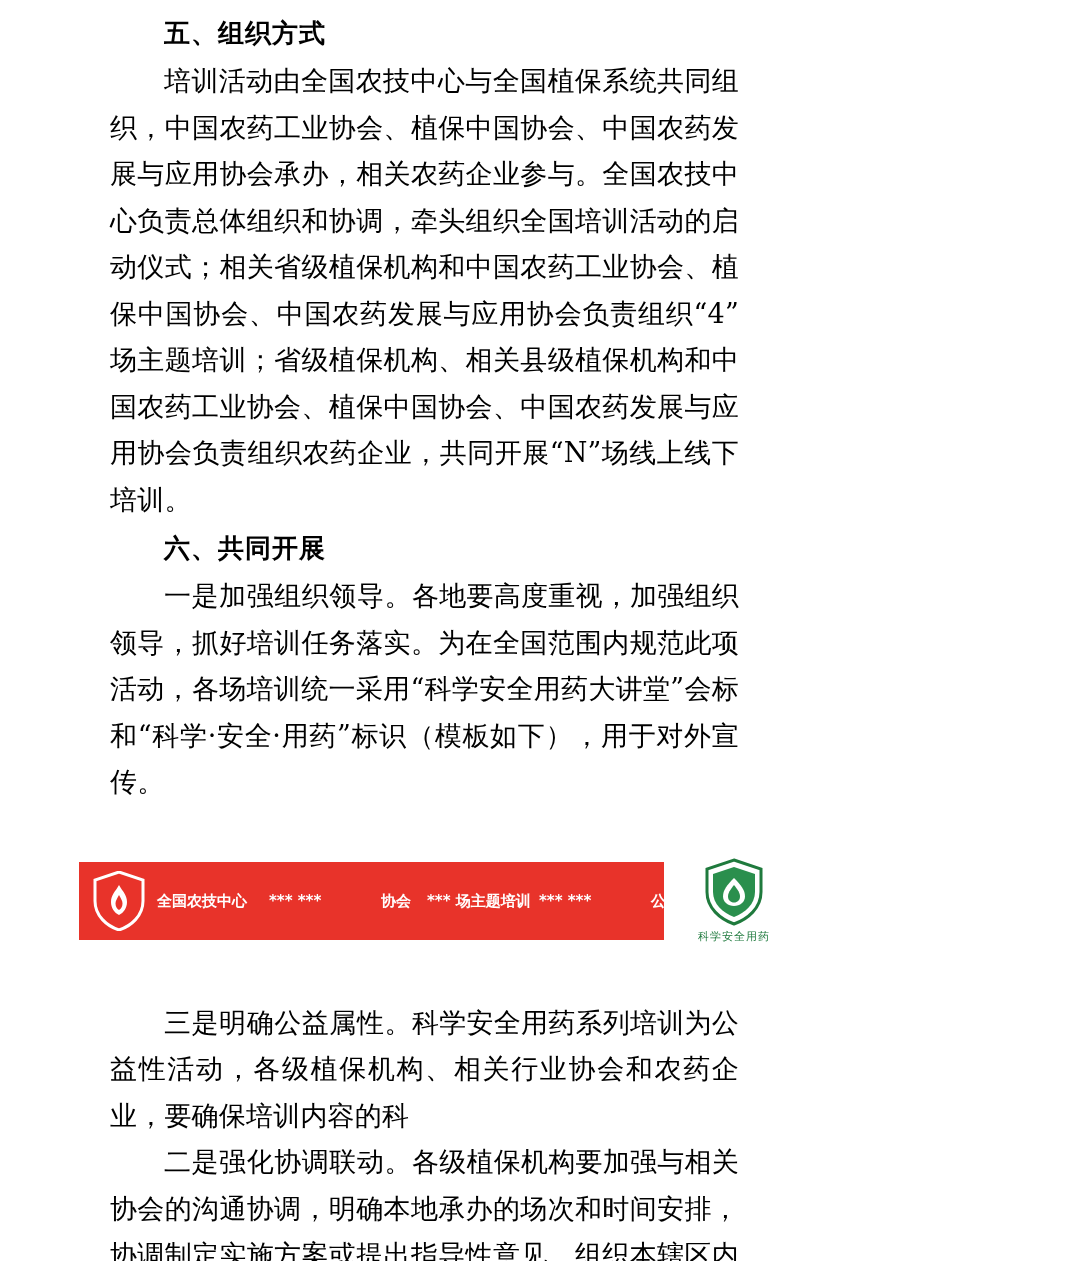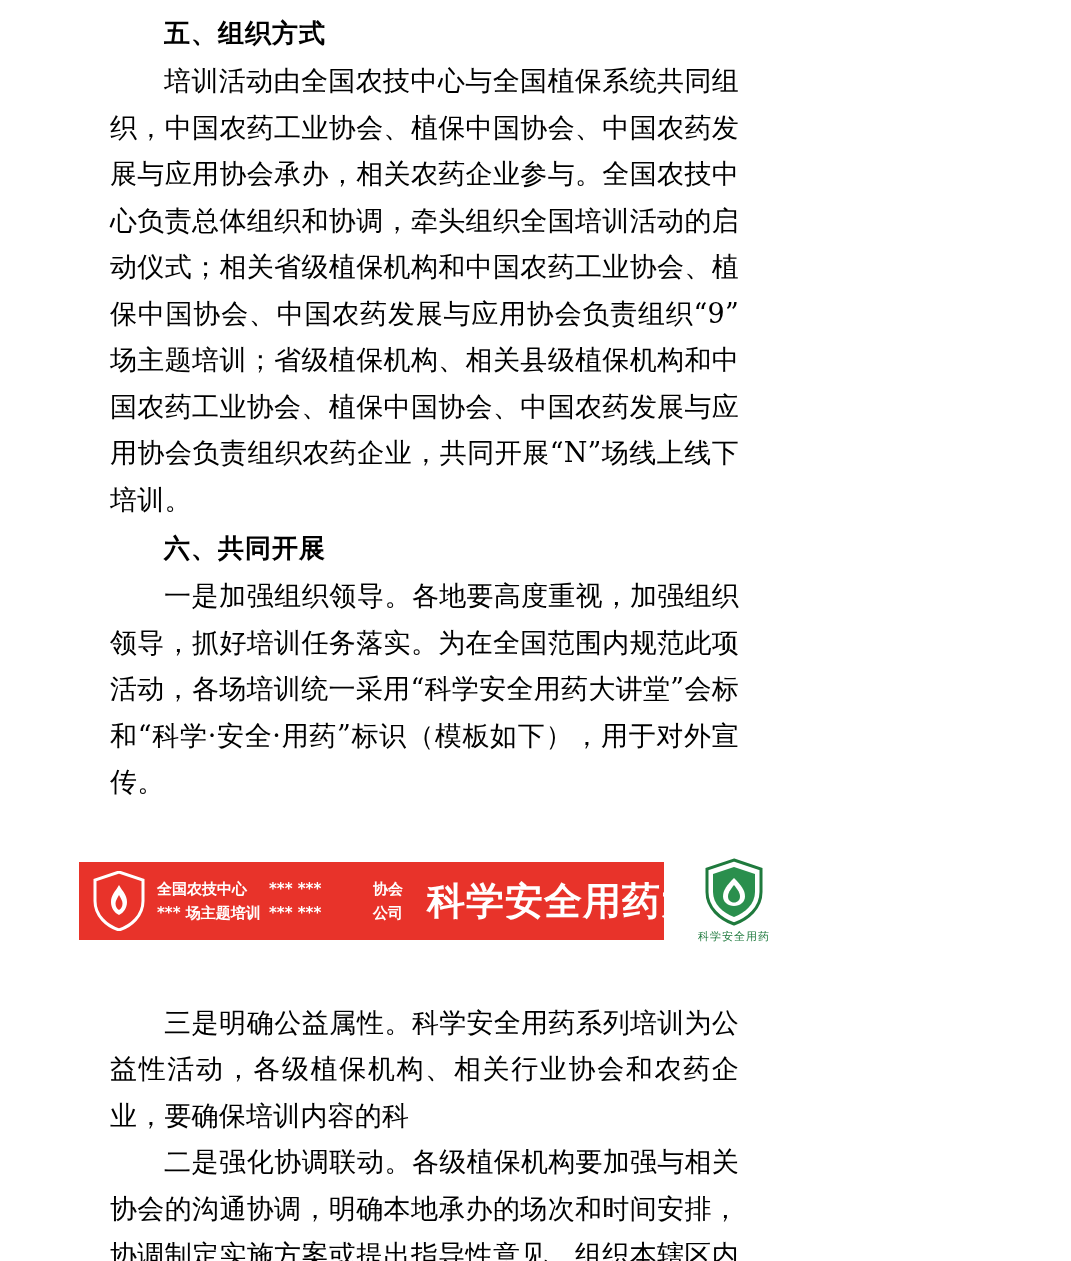--- a/index.html
+++ b/index.html
@@ -61,36 +61,36 @@
     padding: 0 10px 0 14px;
   }
   .banner-shield {
     width: 52px;
     height: 60px;
     flex: none;
     margin-right: 12px;
   }
   .banner-orgs {
     display: flex;
-    flex-direction: column;
+    flex-direction: row;
     justify-content: center;
     font-family: "DejaVu Sans", "Liberation Sans", sans-serif;
     color: #ffffff;
     font-size: 15px;
     line-height: 24px;
     font-weight: bold;
     margin-right: 8px;
   }
   .banner-orgs .row {
     display: flex;
     white-space: nowrap;
   }
   .banner-orgs .c1 { width: 112px; }
   .banner-orgs .c2 { width: 104px; }
-  .banner-orgs .c3 { width: 46px; }
+  .banner-orgs .c3 { width: 46px; margin-left: 8px; }
   .banner-title {
     font-family: "DejaVu Sans", "Liberation Sans", sans-serif;
     color: #ffffff;
     font-weight: bold;
     font-size: 38px;
     letter-spacing: 1px;
     line-height: 1;
     white-space: nowrap;
   }
   .logo-mark {
@@ -112,21 +112,21 @@
   }
   .gap-after-banner { height: 56px; }
 </style>
 </head>
 <body>
 
 <div class="page">
 
   <h2 class="section-heading">五、组织方式</h2>
 
-  <p class="body-para">培训活动由全国农技中心与全国植保系统共同组织，中国农药工业协会、植保中国协会、中国农药发展与应用协会承办，相关农药企业参与。全国农技中心负责总体组织和协调，牵头组织全国培训活动的启动仪式；相关省级植保机构和中国农药工业协会、植保中国协会、中国农药发展与应用协会负责组织“9”场主题培训；省级植保机构、相关县级植保机构和中国农药工业协会、植保中国协会、中国农药发展与应用协会负责组织农药企业，共同开展“N”场线上线下培训。</p>
+  <p class="body-para">培训活动由全国农技中心与全国植保系统共同组织，中国农药工业协会、植保中国协会、中国农药发展与应用协会承办，相关农药企业参与。全国农技中心负责总体组织和协调，牵头组织全国培训活动的启动仪式；相关省级植保机构和中国农药工业协会、植保中国协会、中国农药发展与应用协会负责组织“4”场主题培训；省级植保机构、相关县级植保机构和中国农药工业协会、植保中国协会、中国农药发展与应用协会负责组织农药企业，共同开展“N”场线上线下培训。</p>
 
   <h2 class="section-heading" style="margin-top:2px;">六、共同开展</h2>
 
   <p class="body-para">
     <span class="lead">一是加强组织领导。</span><span>各地要高度重视，加强组织领导，抓好培训任务落实。为在全国范围内规范此项活动，各场培训统一采用“科学安全用药大讲堂”会标和“科学·安全·用药”标识（模板如下），用于对外宣传。</span>
   </p>
 
   <div class="banner-wrap">
     <div class="banner">
       <svg class="banner-shield" viewBox="0 0 52 60">

